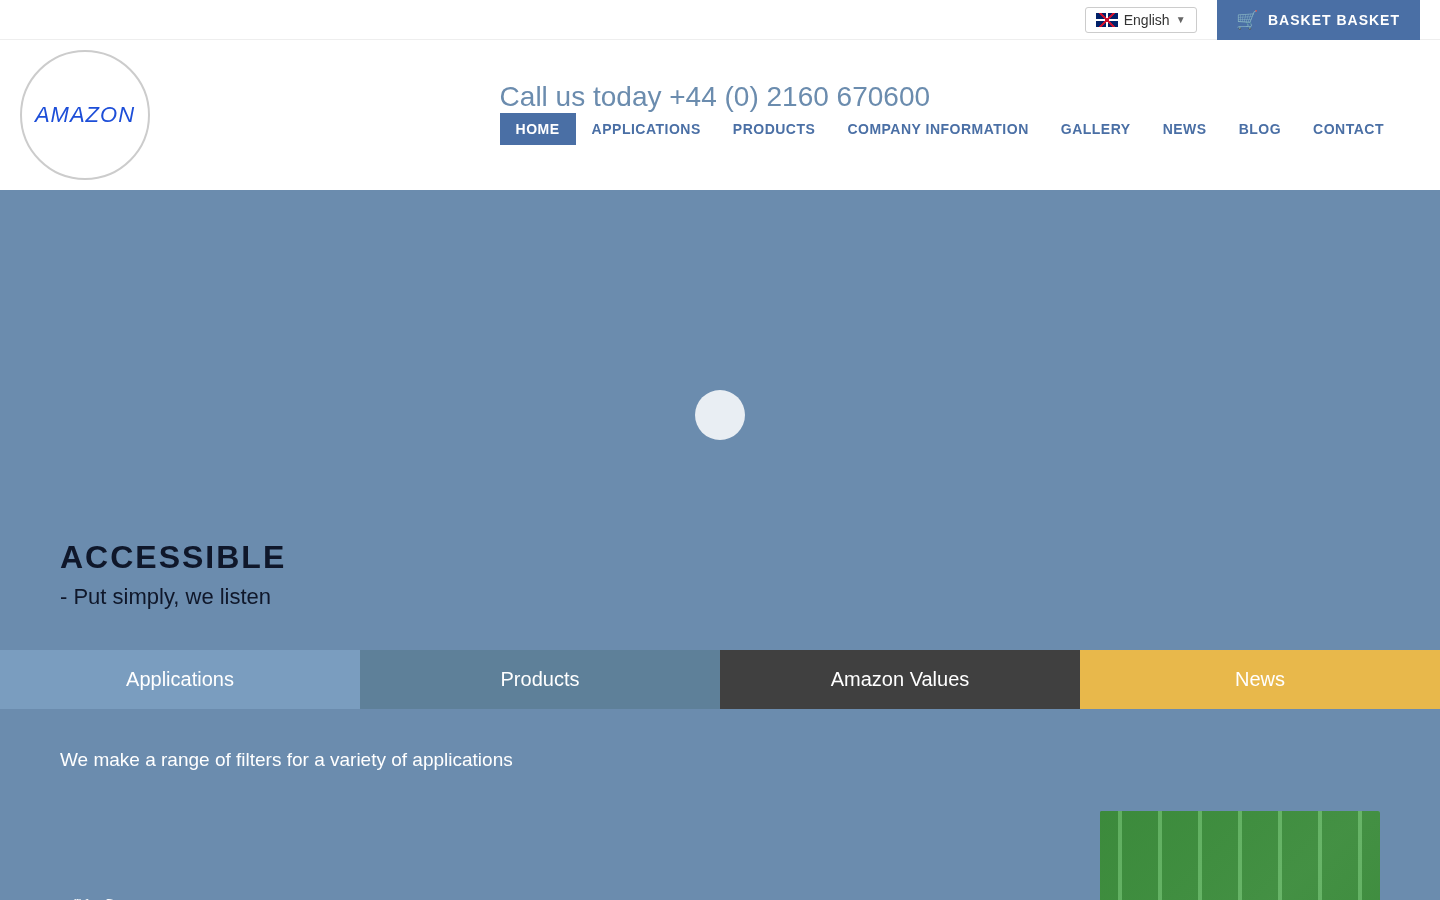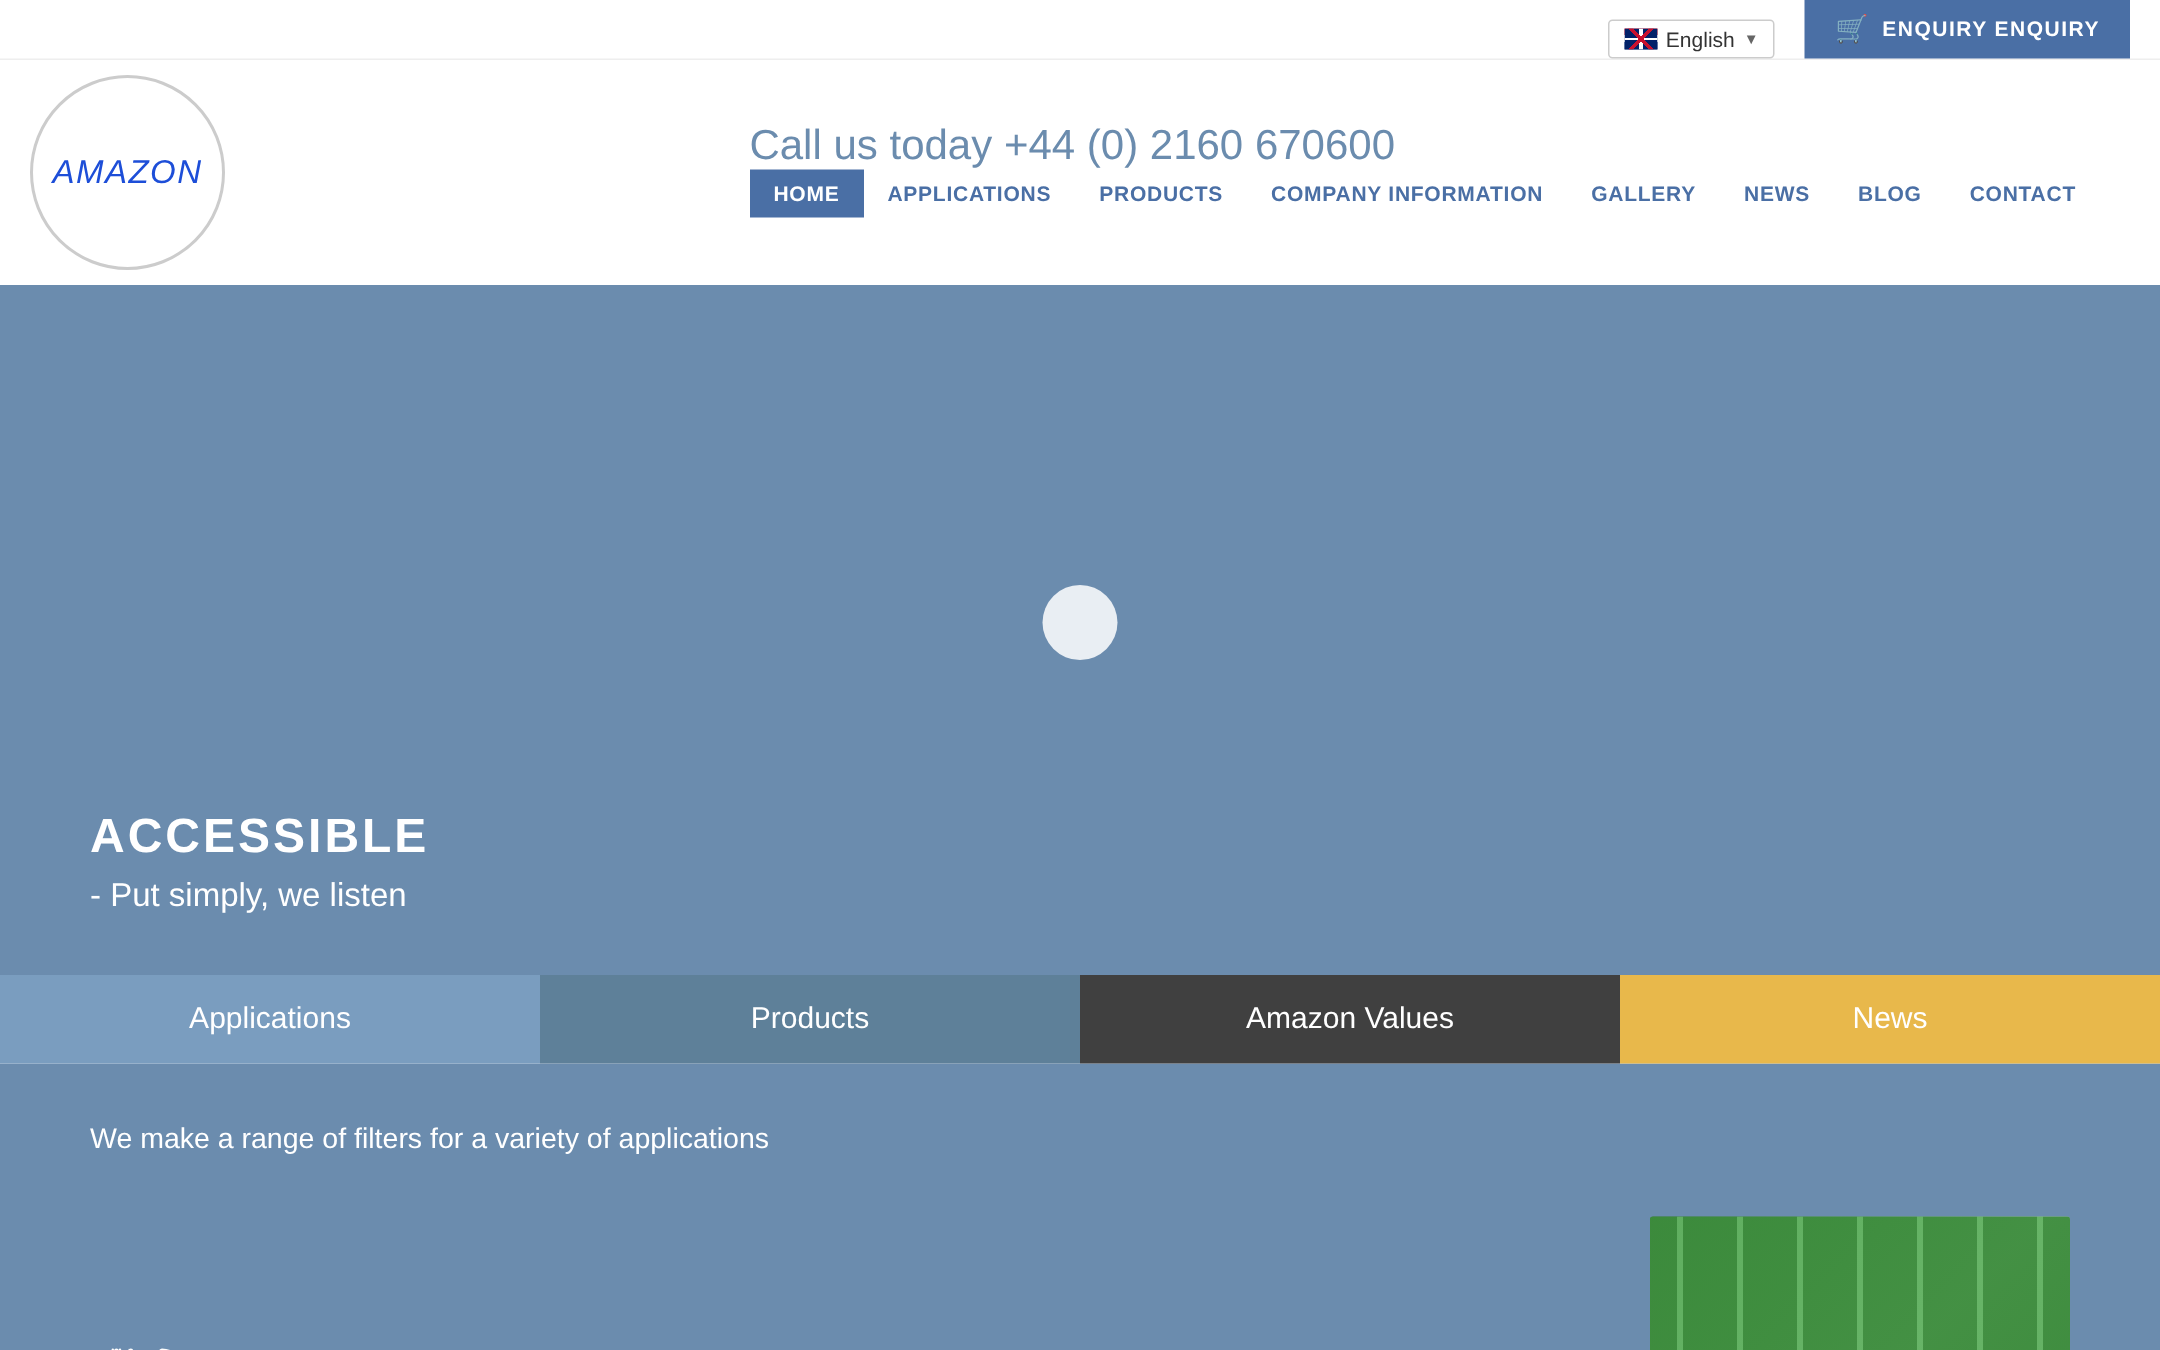--- a/index.html
+++ b/index.html
@@ -2,21 +2,21 @@
 <html><head>
   <meta charset="utf-8">
   <style>
     * { margin: 0; padding: 0; box-sizing: border-box; }
     body { font-family: Arial, sans-serif; width: 1440px; min-height: 900px; overflow-x: hidden; background: #fff; }
 
     
     .top-bar {
       display: flex;
       justify-content: flex-end;
-      align-items: flex-end;
+      align-items: center;
       padding: 0 20px;
       height: 40px;
       background: #fff;
       border-bottom: 1px solid #eee;
     }
     .language-selector {
       display: flex;
       align-items: center;
       gap: 6px;
       border: 1px solid #ccc;
@@ -146,21 +146,21 @@
       left: 50%;
       transform: translate(-50%, -60%);
       width: 50px;
       height: 50px;
       background: rgba(255,255,255,0.85);
       border-radius: 50%;
       cursor: pointer;
     }
     .hero-text {
       padding: 0 60px;
-      color: #ffffff;
+      color: #0f172a;
     }
     .hero-title {
       font-size: 32px;
       font-weight: bold;
       letter-spacing: 2px;
       margin-bottom: 8px;
     }
     .hero-subtitle {
       font-size: 22px;
       font-weight: 300;
@@ -250,21 +250,21 @@
 <body>
 
 <div class="top-bar">
   <div class="language-selector">
     <span class="flag-icon"></span>
     <span>English</span>
     <span class="chevron-down">▼</span>
   </div>
   <button class="enquiry-basket-btn">
     <span class="cart-icon">🛒</span>
-    <span>ENQUIRY ENQUIRY</span>
+    <span>BASKET BASKET</span>
   </button>
 </div>
 
 <div class="header">
   <div class="logo-container">
     <span class="logo-text-amazon">AMAZON</span>
   </div>
   <div style="margin-left: auto;">
     <div class="phone-number">Call us today +44 (0) 2160 670600</div>
 

